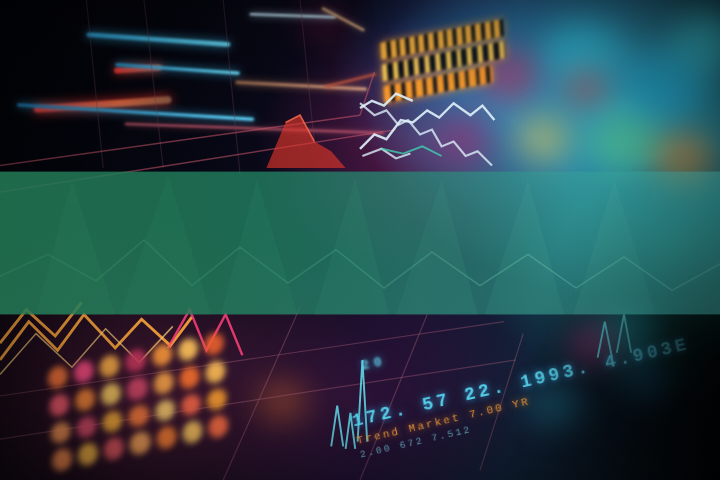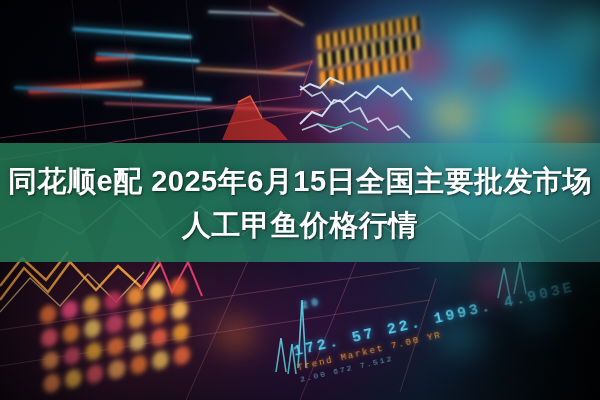--- a/index.html
+++ b/index.html
@@ -377,18 +377,14 @@
     <div class="line1">172. 57 22. 1993. 4.903E</div>
     <div class="line2">Trend Market 7.00 YR</div>
     <div class="line3">2.00 672  7.512</div>
   </div>
 
   <div class="layer defocus-right"></div>
   <div class="layer vignette"></div>
 
   <div class="title-band"></div>
 
-  <div class="title-wrap">
-    <div class="title-line">同花顺e配 2025年6月15日全国主要批发市场</div>
-    <div class="title-line">人工甲鱼价格行情</div>
-  </div>
 
 </div>
 
 </body></html>

